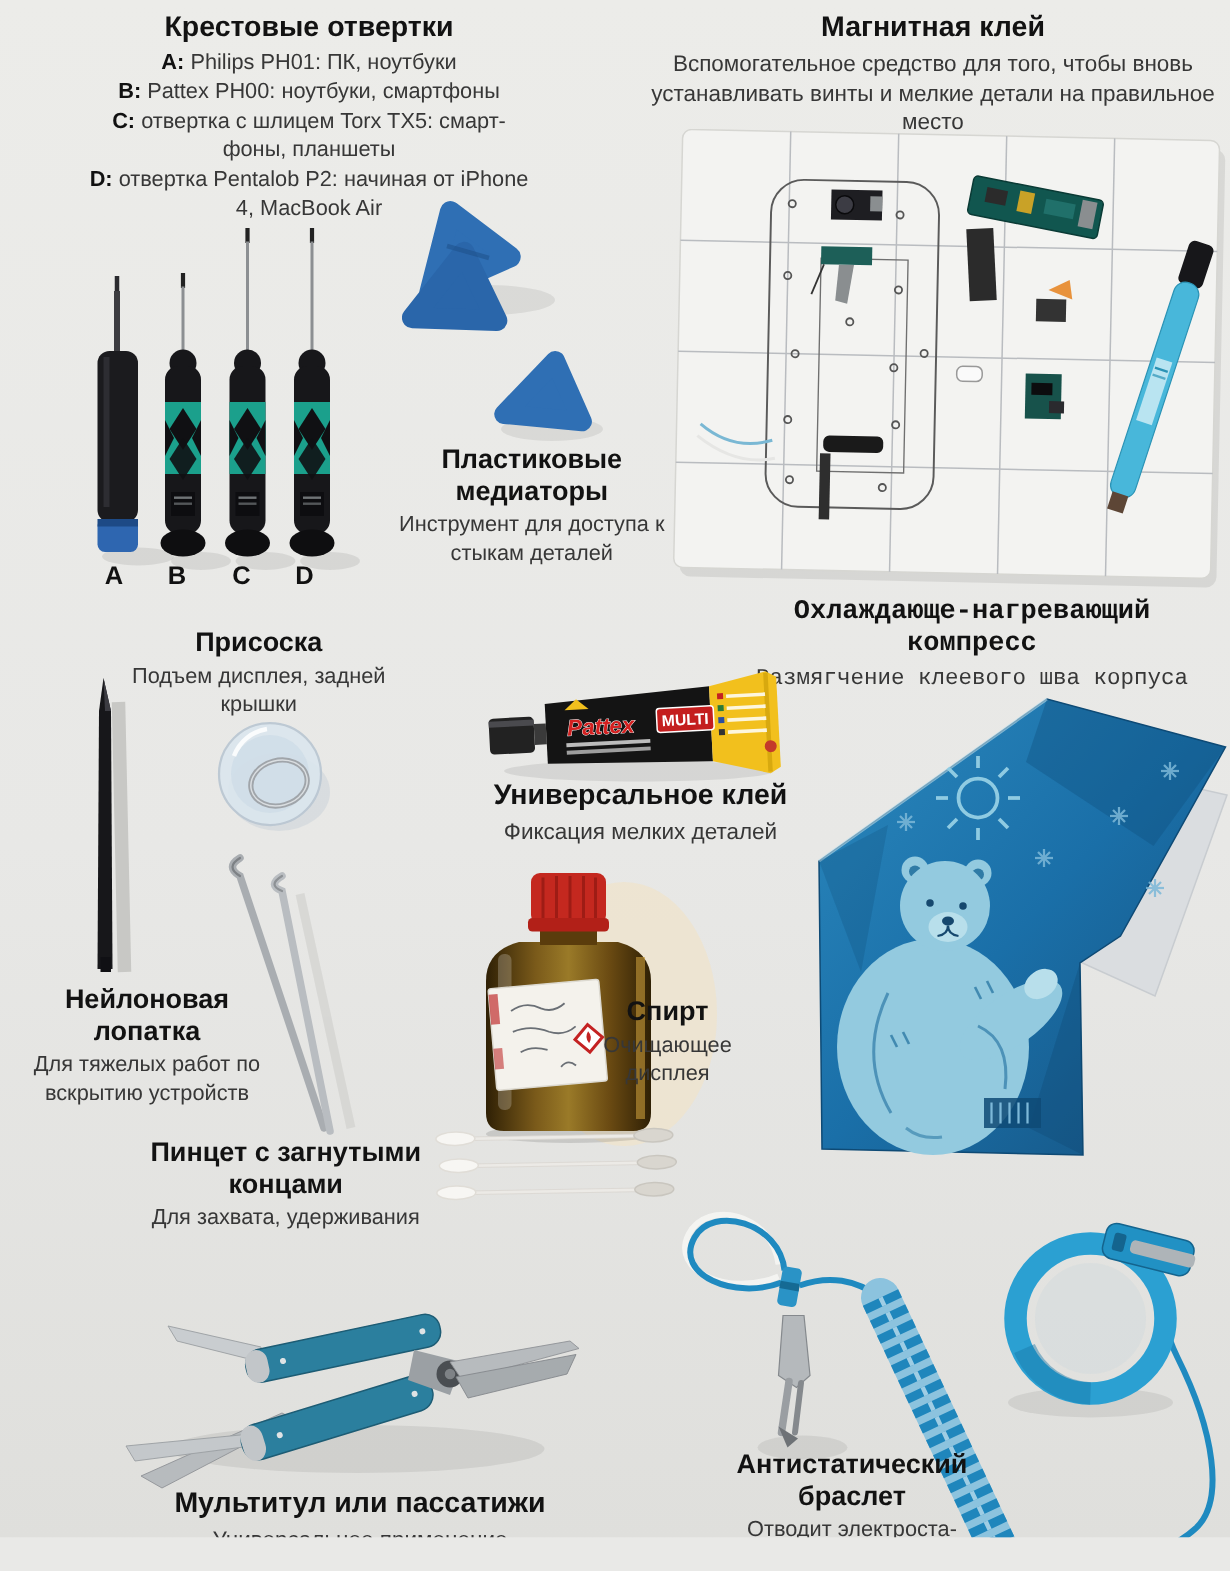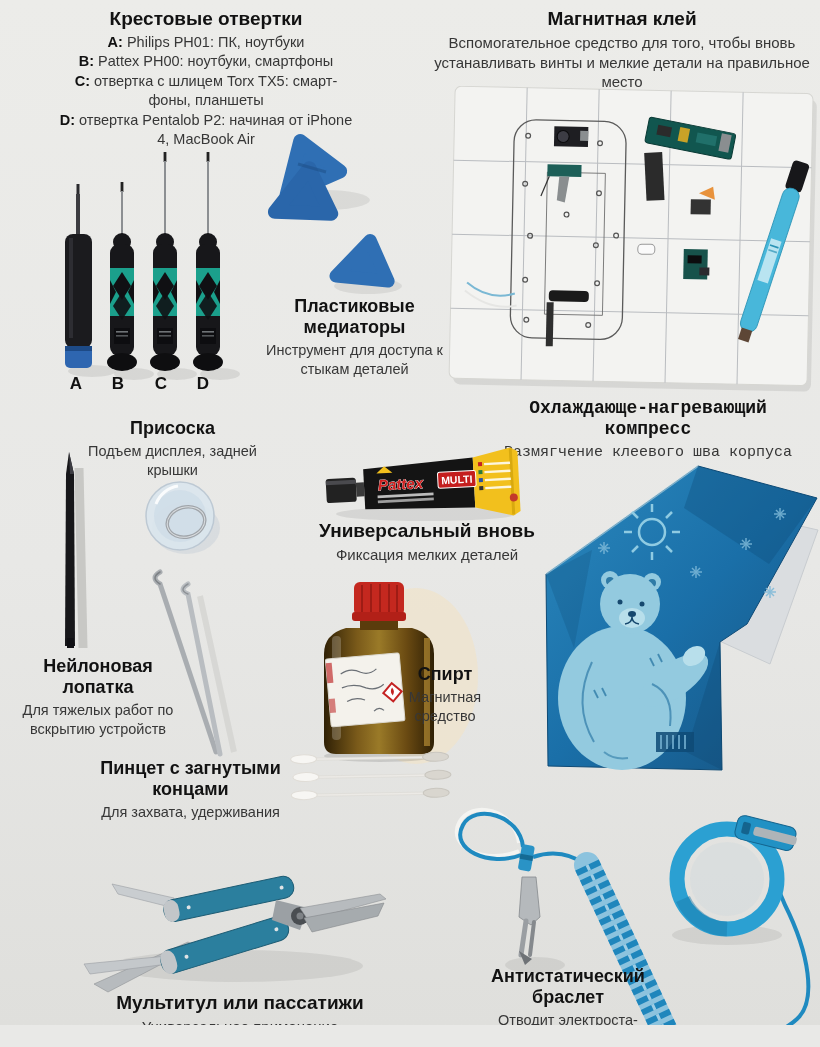--- a/index.html
+++ b/index.html
@@ -222,21 +222,21 @@
         <rect x="157" y="37" width="4" height="4" fill="#2a4fa0"></rect>
           <rect x="163" y="38" width="26" height="2.4" fill="#fff" opacity="0.85"></rect>
         <rect x="157" y="45" width="4" height="4" fill="#333"></rect>
           <rect x="163" y="46" width="26" height="2.4" fill="#fff" opacity="0.85"></rect>
         <circle cx="191" cy="58" r="4" fill="#c43a2a"></circle>
       </g>
     </g>
   </svg>
 
   <section class="txt" style="left:312px;top:520px;width:230px;">
-    <div class="title big">Универсальный вновь</div>
+    <div class="title big">Универсальное клей</div>
     <div class="desc" style="font-size:15px;">Фиксация мелких деталей</div>
   </section>
 
   <svg class="photo" style="left:45px;top:448px;" width="55" height="212" viewBox="0 0 55 212">
     <line x1="34" y1="20" x2="38" y2="200" stroke="#c8c8c5" stroke-width="9"></line>
     <g>
       <polygon points="24,4 29,26 30,198 20,198 21,26" fill="#17171a"></polygon>
       <polygon points="24,4 29,26 25,26" fill="#3c3c42"></polygon>
       <rect x="22" y="190" width="7" height="10" fill="#101014"></rect>
     </g>
@@ -310,21 +310,21 @@
           <path d="M74,136 q5,-5 10,0"></path>
         </g>
         <rect x="88" y="112" width="13" height="13" transform="rotate(45 94 118)" fill="#fff" stroke="#c42222" stroke-width="2"></rect>
         <path d="M94,114 q3,4 0,8 q-3,-4 0,-8" fill="#c42222"></path>
       </g>
     </g>
   </svg>
 
   <section class="txt left-align" style="left:390px;top:664px;width:110px;text-align:center;">
     <div class="title" style="margin:0 0 3px 0;">Спирт</div>
-    <div class="desc" style="margin:0;">Магнитная средство</div>
+    <div class="desc" style="margin:0;">Очищающее дисплея</div>
   </section>
 
   <svg class="photo" style="left:280px;top:746px;" width="180" height="72" viewBox="0 0 180 72">
     <g transform="rotate(-1 90 36)">
       <rect x="28" y="11" width="120" height="2.4" fill="#eceae6" stroke="#d8d5cf" stroke-width="0.5"></rect>
       <ellipse cx="24" cy="12" rx="13" ry="4.5" fill="#f7f6f3" stroke="#e0ddd7"></ellipse>
       <ellipse cx="156" cy="12" rx="13" ry="4.5" fill="#d9d6cf" stroke="#c9c6bf"></ellipse>
       <rect x="30" y="29" width="120" height="2.4" fill="#eceae6" stroke="#d8d5cf" stroke-width="0.5"></rect>
       <ellipse cx="26" cy="30" rx="13" ry="4.5" fill="#f7f6f3" stroke="#e0ddd7"></ellipse>
       <ellipse cx="158" cy="30" rx="13" ry="4.5" fill="#d9d6cf" stroke="#c9c6bf"></ellipse>

